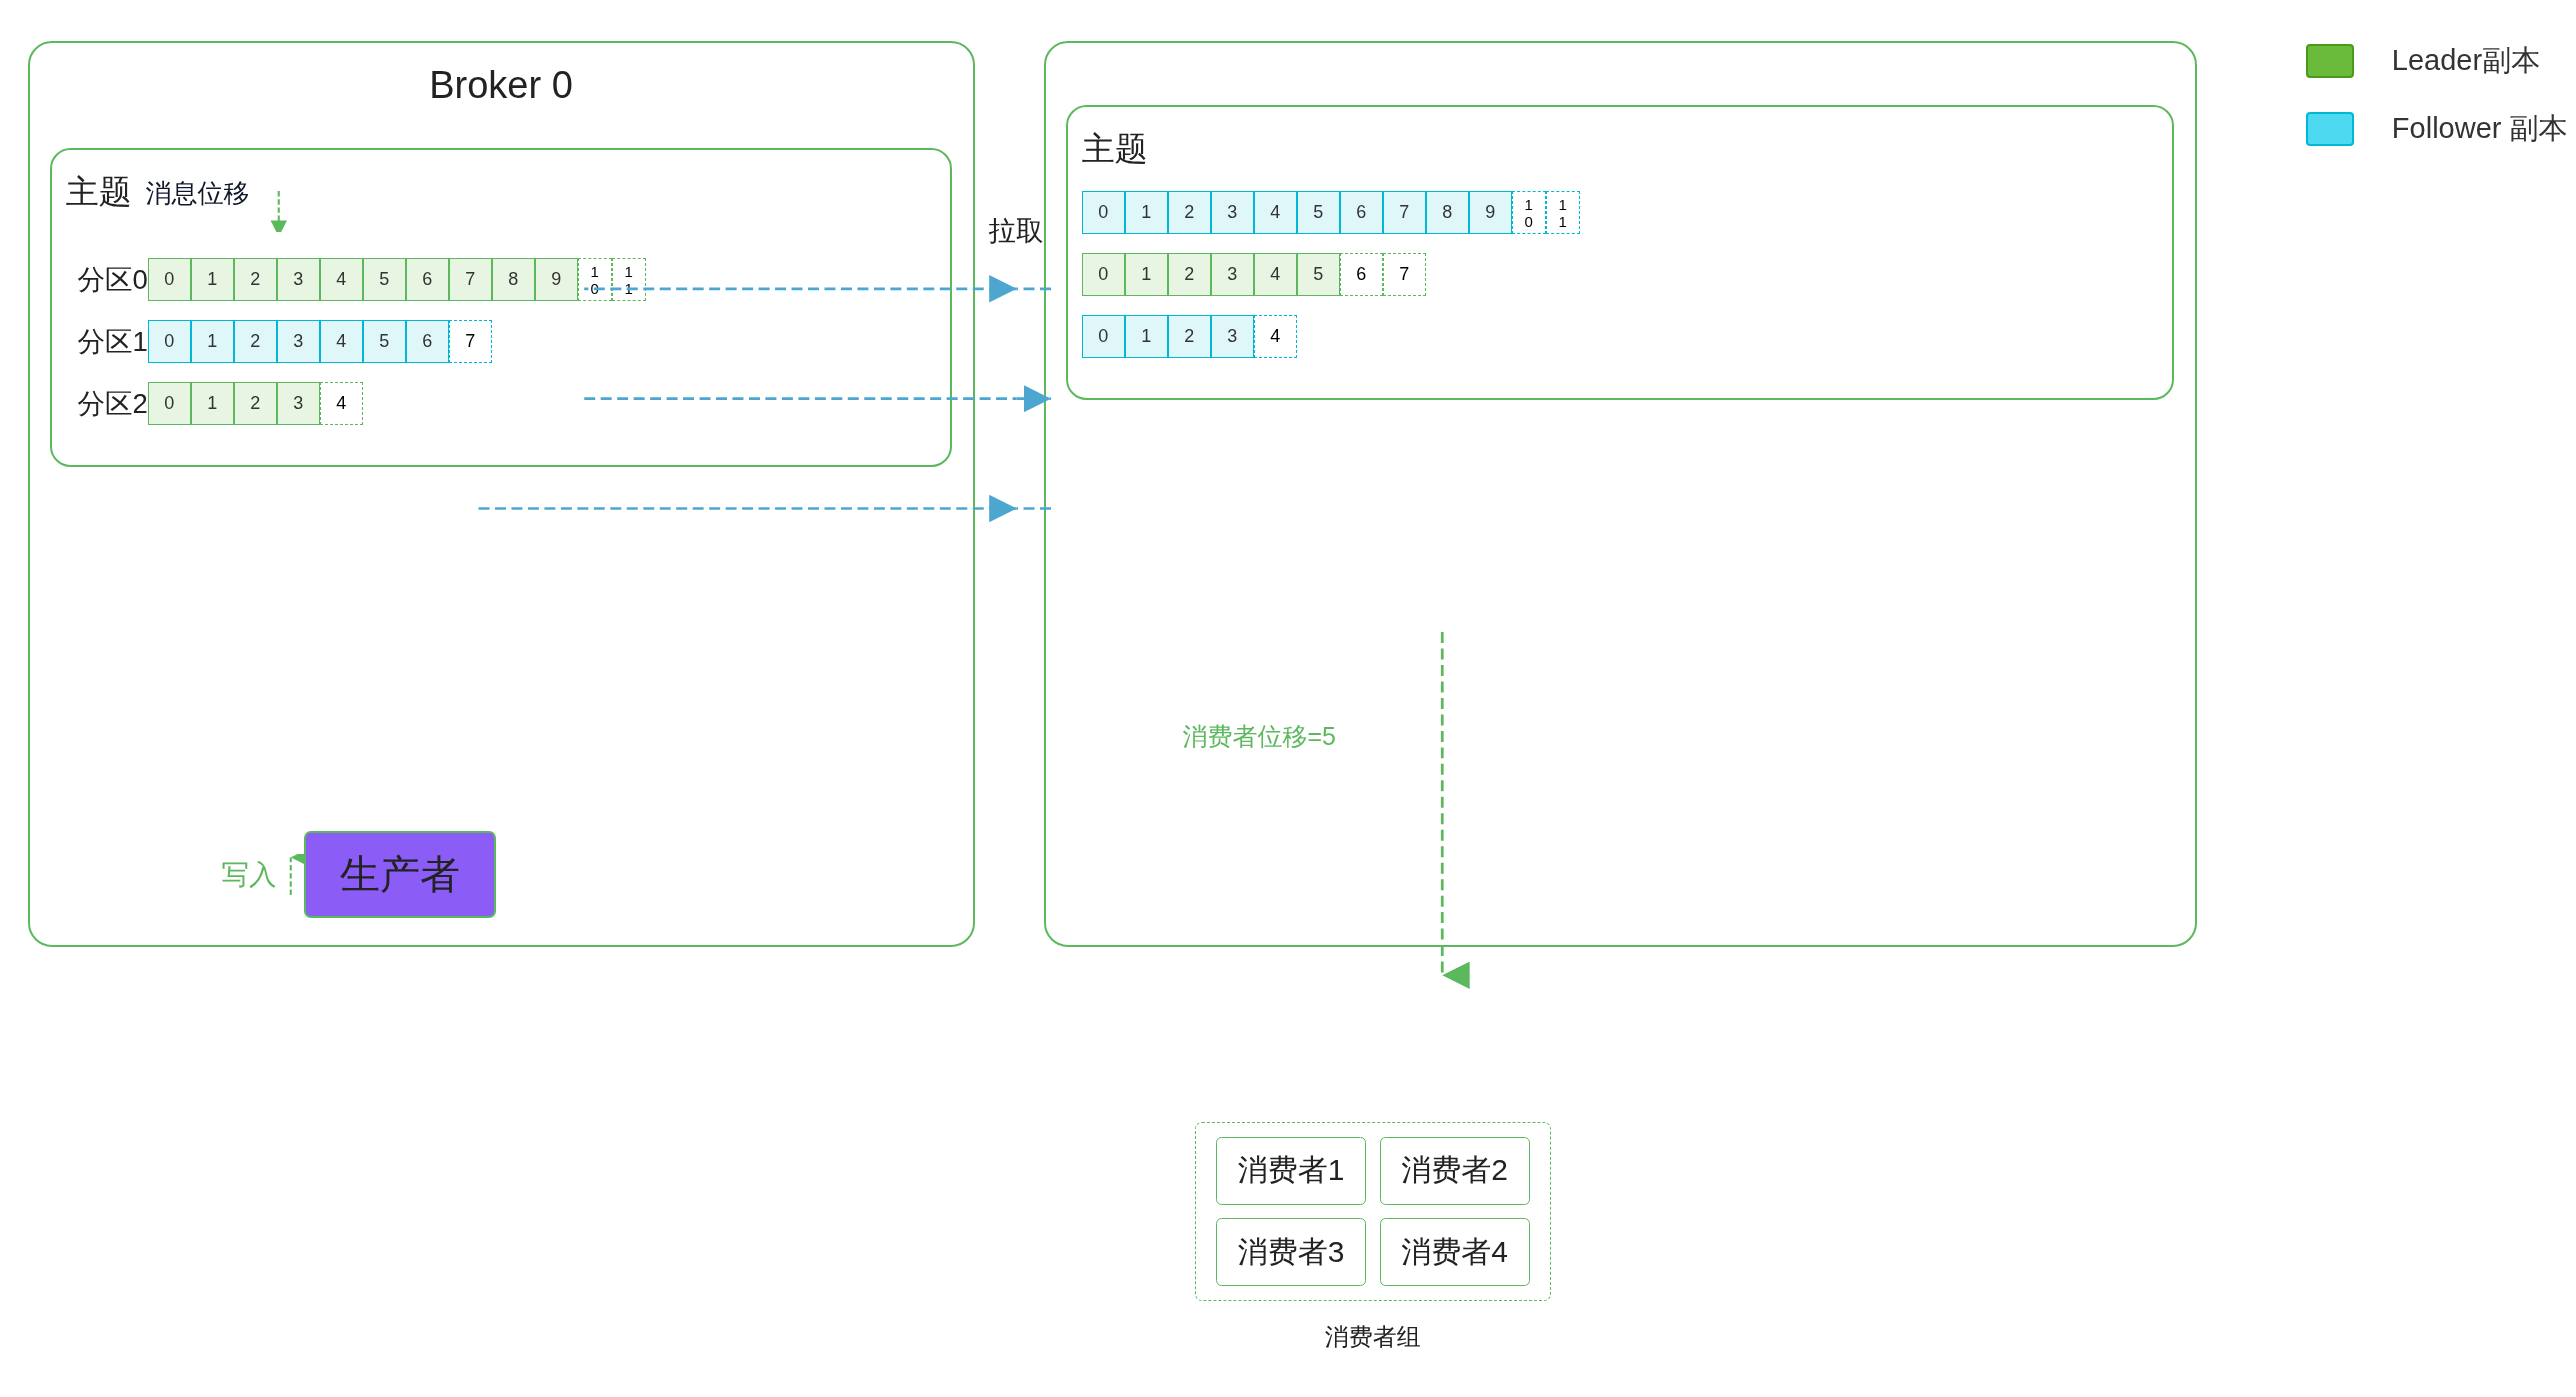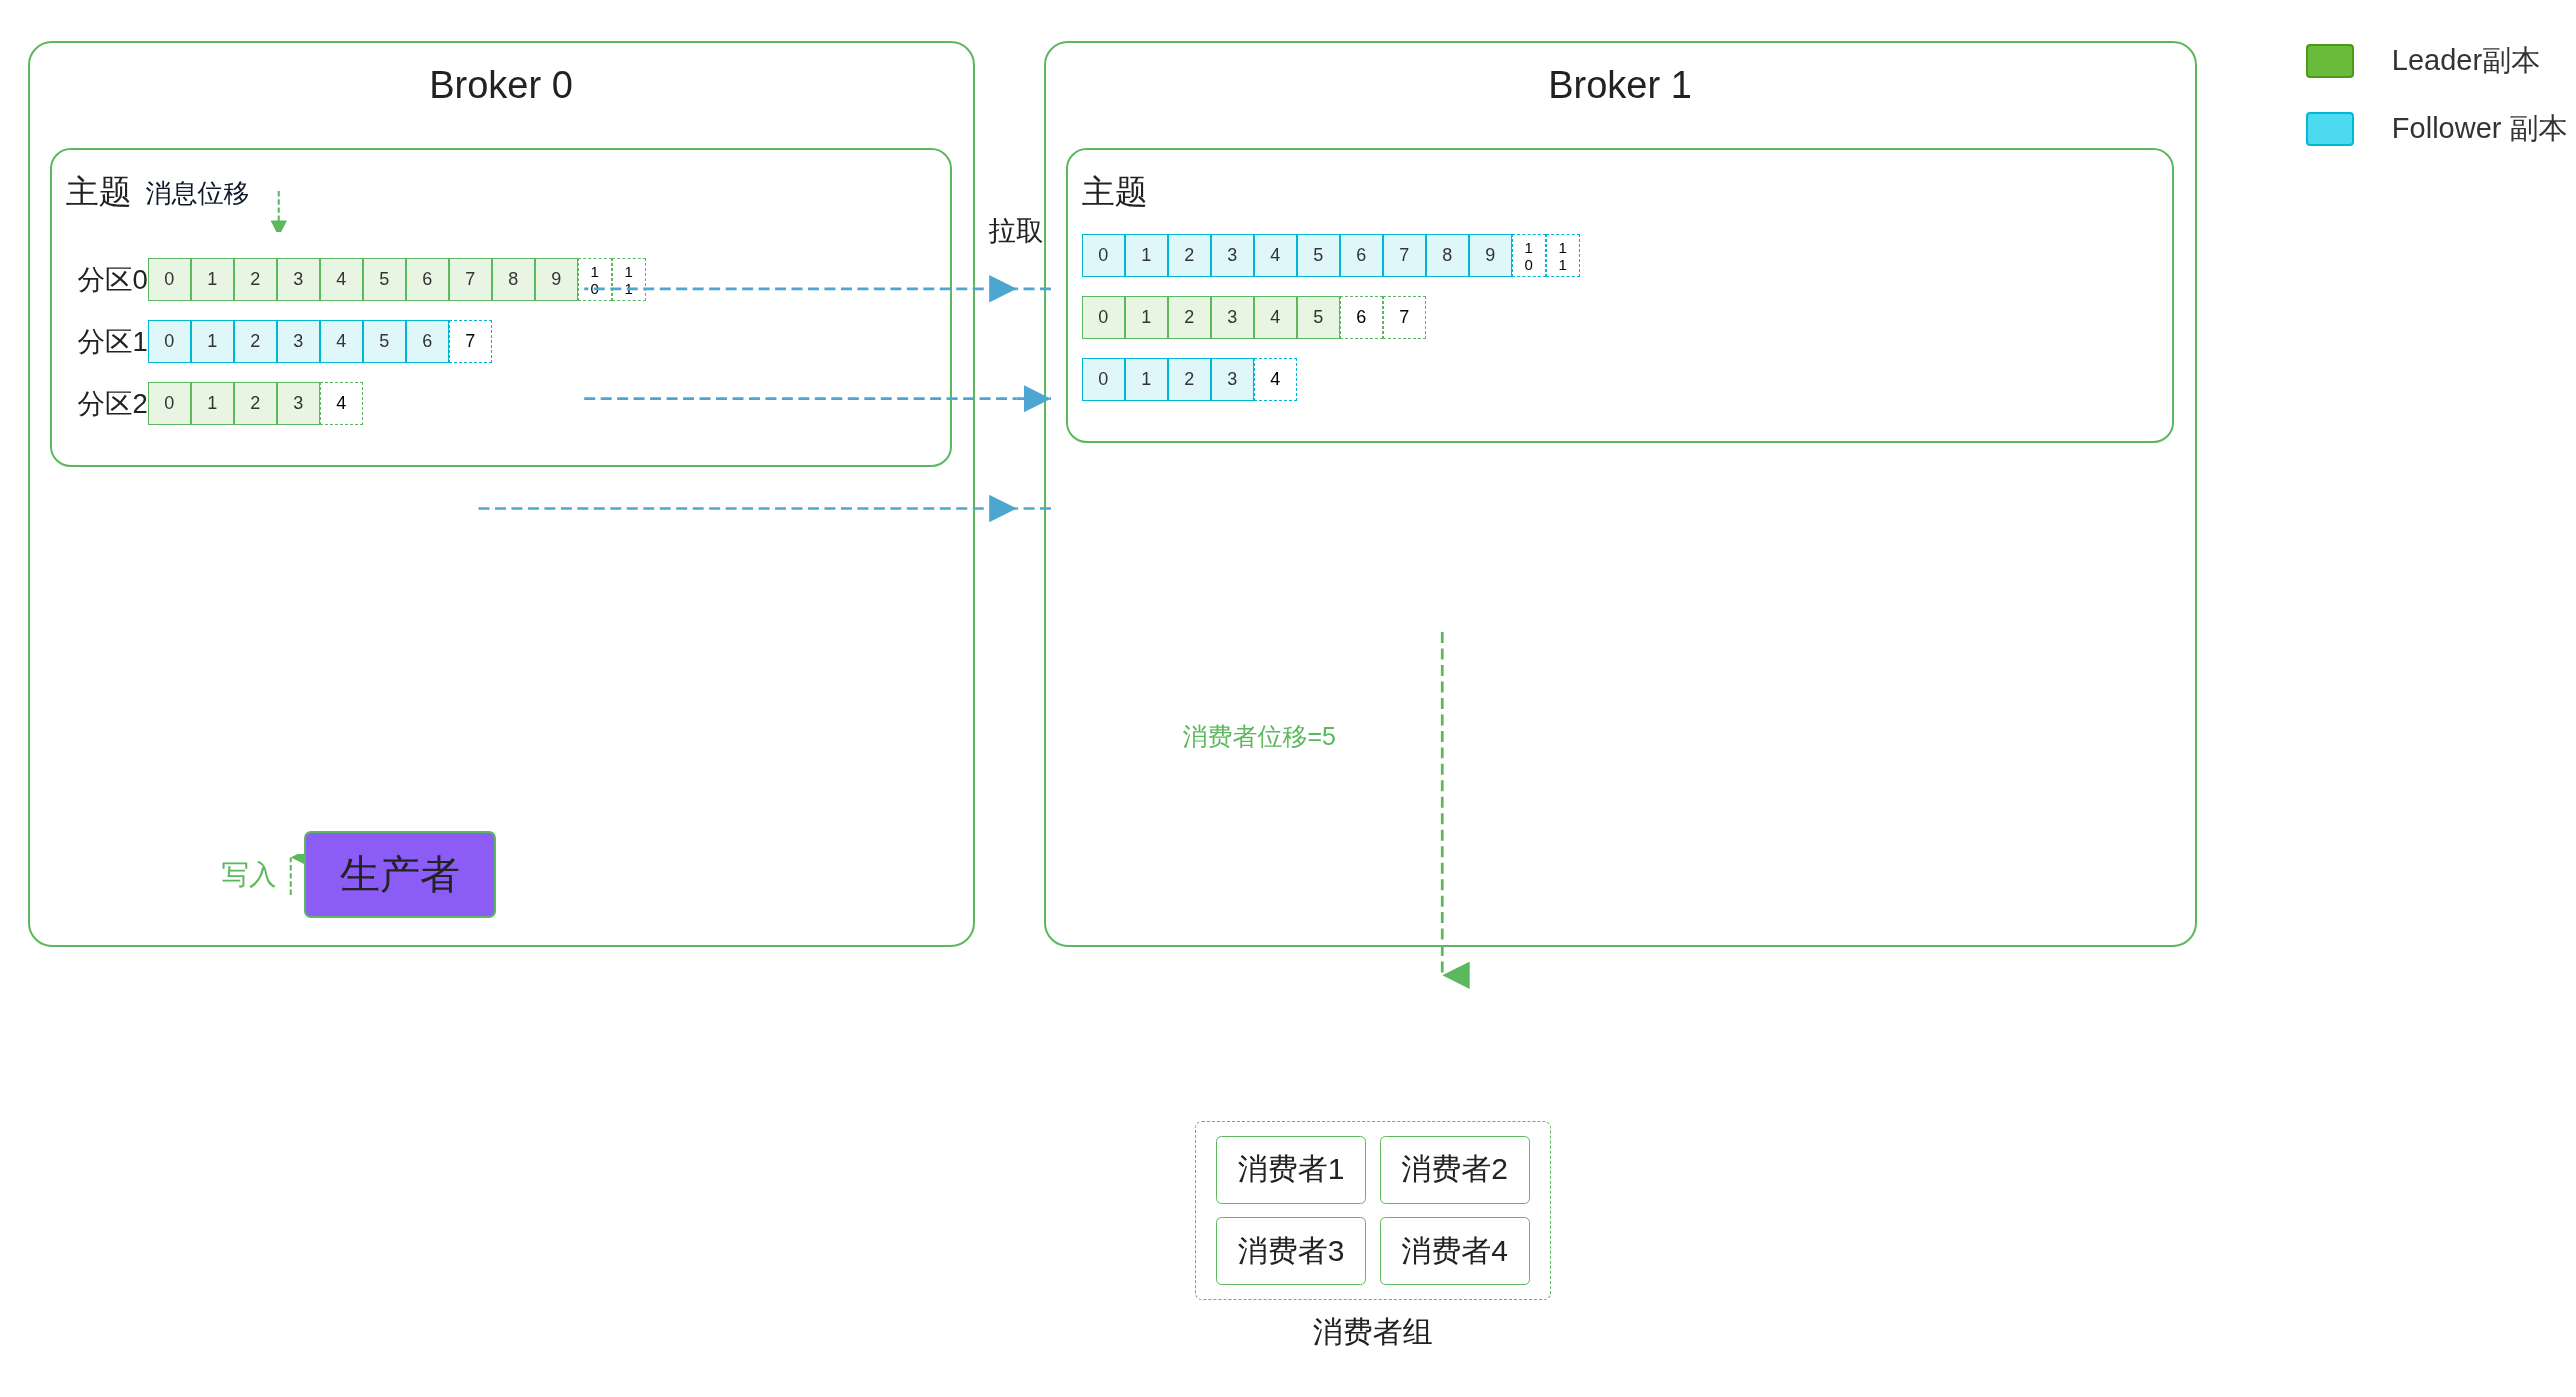--- a/index.html
+++ b/index.html
@@ -152,24 +152,24 @@
     }
     .consumer-box {
       border: 1.4px solid #5cb85c;
       border-radius: 5.5px;
       padding: 12.4px 20.6px;
       font-size: 30px;
       color: #222;
       background: #fff;
     }
     .consumer-group-label {
-      font-size: 30px;
+      font-size: 24px;
       text-align: center;
       color: #222;
-      margin-top: 12px;
+      margin-top: 20px;
     }
   </style>
 </head>
 <body>
 
 <div class="main-container">
 
   <div class="legend">
     <div class="legend-item">
       <div class="legend-box legend-box-green"></div>
@@ -259,21 +259,20 @@
         </defs>
         <line x1="20" y1="60" x2="20" y2="5" stroke="#5cb85c" stroke-width="3" stroke-dasharray="8,4" marker-end="url(#ah-green2)"></line>
       </svg>
       <div class="producer-box">
         <span>生产者</span>
       </div>
     </div>
   </div>
 
   <div class="broker-area broker-1">
-    <div class="broker-title">Broker 1</div>
 
     <div class="topic-area" style="margin-top:41px;">
       <div style="margin-bottom:6.9px;">
         <span class="topic-label">主题</span>
       </div>
 
       <div class="partition-row">
         <div class="cell-seq">
           <div class="cell cell-blue">0</div>
             <div class="cell cell-blue">1</div>

